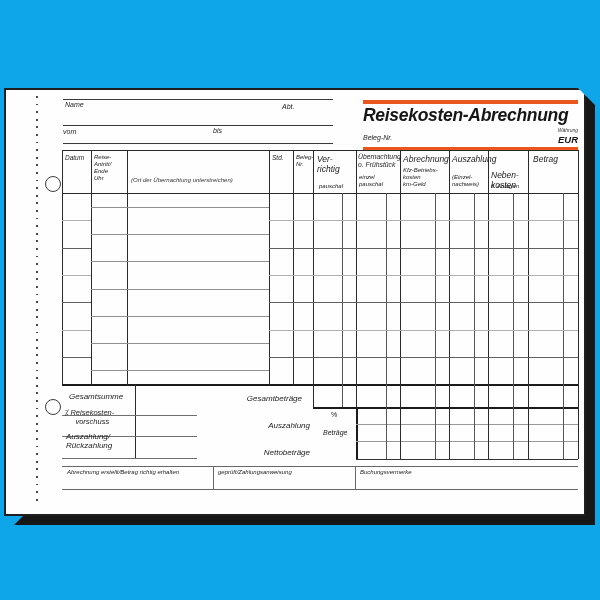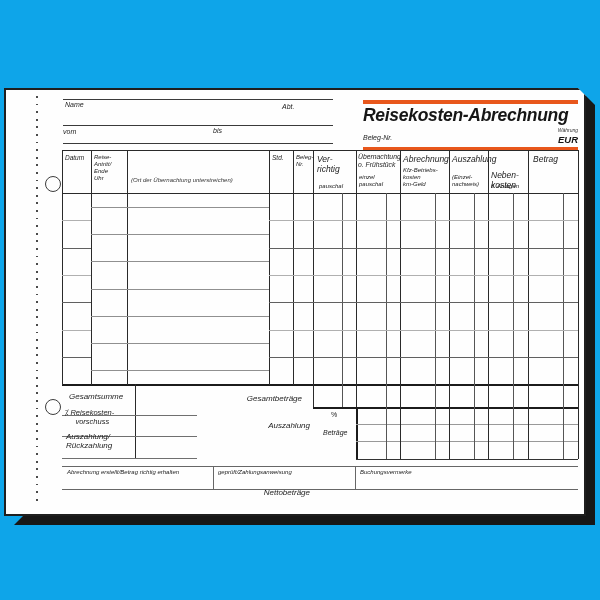--- a/index.html
+++ b/index.html
@@ -140,21 +140,21 @@
     <div class="hl box" style="left:56px;top:346px;width:135px;"></div>
     <div class="hl box" style="left:56px;top:368px;width:135px;"></div>
     <div class="lb t8" style="left:63px;top:302px;">Gesamtsumme</div>
     <div class="lb prewrap" style="left:59px;top:319px;font-size:7.5px;">⁒ Reisekosten-
      vorschuss</div>
     <div class="lb t8" style="left:60px;top:342px;">Auszahlung/
 Rückzahlung</div>
 
     <div class="lb t8 right" style="left:196px;top:304px;width:100px;">Gesamtbeträge</div>
     <div class="lb t8 right" style="left:204px;top:331px;width:100px;">Auszahlung</div>
-    <div class="lb t8 right" style="left:204px;top:358px;width:100px;margin-top:40px;">Nettobeträge</div>
+    <div class="lb t8 right" style="left:204px;top:358px;width:100px;">Nettobeträge</div>
     <div class="lb" style="left:325px;top:321px;font-style:normal;">%</div>
     <div class="lb" style="left:317px;top:339px;">Beträge</div>
 
     <div class="vl" style="left:307px;top:294px;height:23px;"></div>
     <div class="vl sub" style="left:336px;top:294px;height:23px;"></div>
     <div class="vl" style="left:350px;top:294px;height:23px;"></div>
     <div class="vl sub" style="left:380px;top:294px;height:23px;"></div>
     <div class="vl" style="left:394px;top:294px;height:23px;"></div>
     <div class="vl sub" style="left:429px;top:294px;height:23px;"></div>
     <div class="vl" style="left:443px;top:294px;height:23px;"></div>

